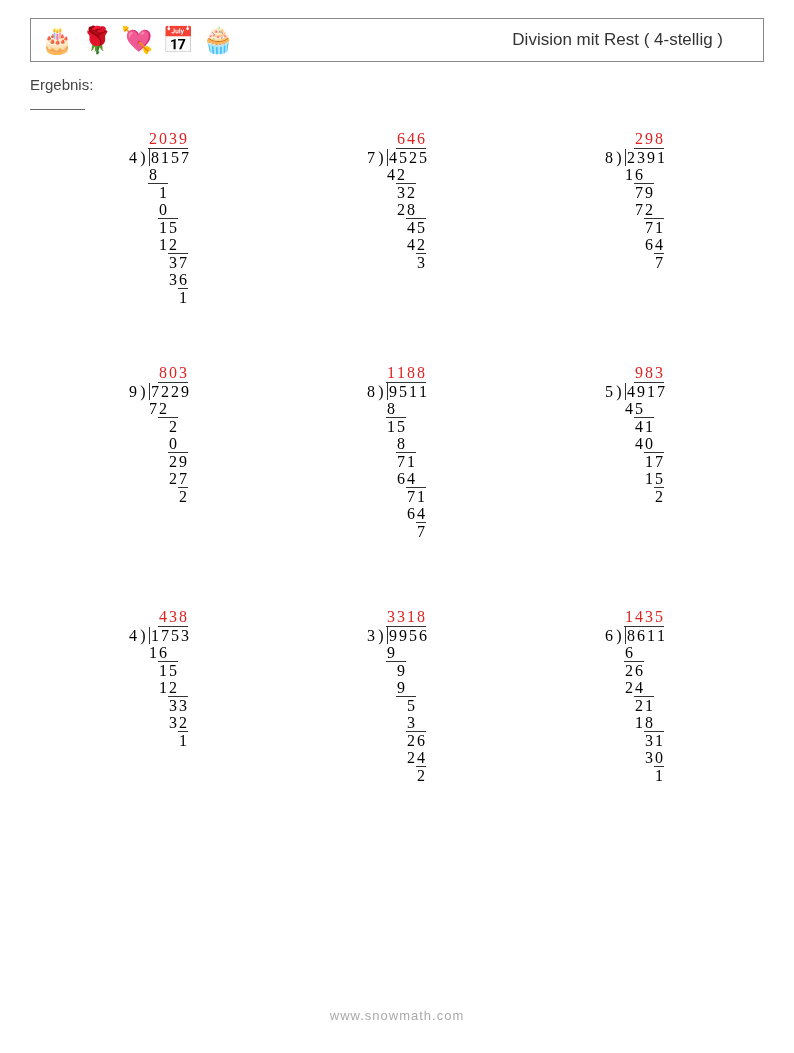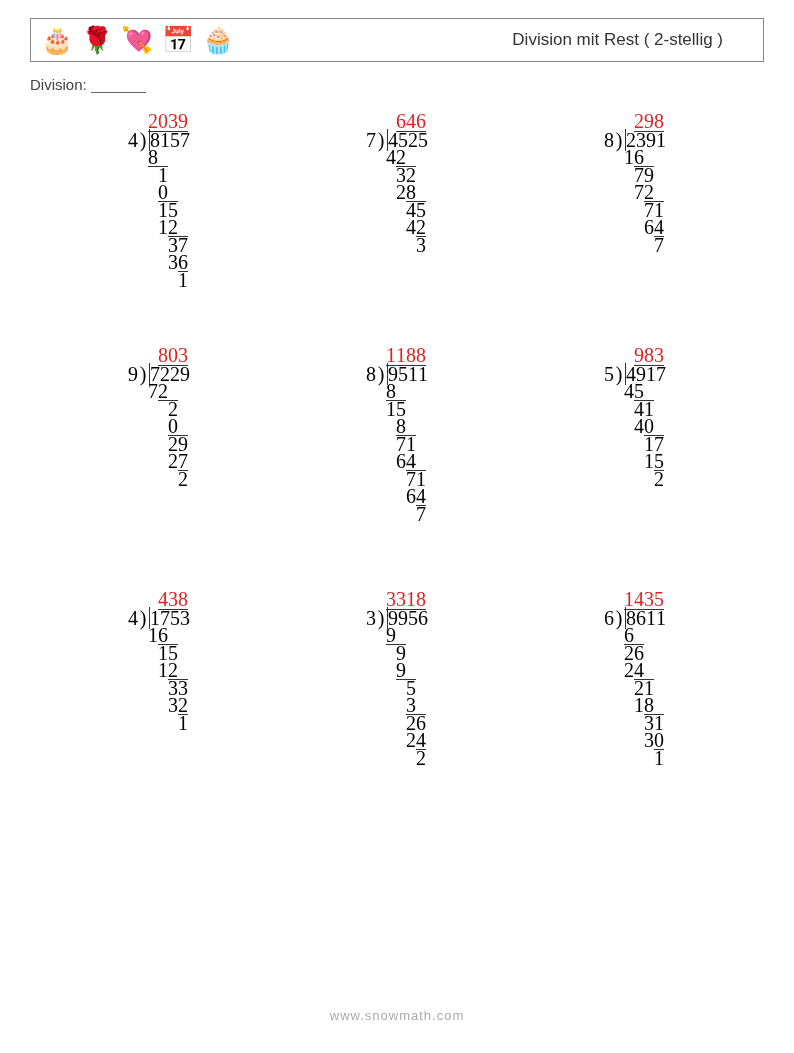--- a/index.html
+++ b/index.html
@@ -62,21 +62,21 @@
     grid-template-rows: 230px 240px 230px;
     row-gap: 4px;
   }
   .problem {
     display: flex;
     justify-content: center;
     align-items: flex-start;
   }
   .ld {
     font-family: "Times New Roman", serif;
-    font-size: 20px;
+    font-size: 16px;
     line-height: 17px;
     display: inline-block;
     text-align: left;
   }
   .ld .row {
     white-space: nowrap;
   }
   .ld .ch {
     display: inline-block;
     width: 10px;
@@ -113,26 +113,26 @@
 <body>
 
 <div class="header-box">
   <div class="icons-row">
     <span class="icon">🎂</span>
     <span class="icon">🌹</span>
     <span class="icon">💘</span>
     <span class="icon">📅</span>
     <span class="icon">🧁</span>
   </div>
-  <div class="title">Division mit Rest ( 2-stellig )</div>
+  <div class="title">Division mit Rest ( 4-stellig )</div>
 </div>
 
 <div class="fields">
   <div class="ergebnis">
-    <span>Division:</span>
+    <span>Ergebnis:</span>
     <span class="blank b-erg"></span>
   </div>
 </div>
 
 <div class="problems" id="problems">
     <div class="problem">
       <div class="ld">
         <div class="row"><span class="pad" style="width:20px"></span><span class="quot" style="min-width:40px;text-align:right"><span class="ch">2</span><span class="ch">0</span><span class="ch">3</span><span class="ch">9</span></span></div>
         <div class="row"><span class="divr"><span class="ch">4</span><span class="ch">)</span></span><span><span class="ch">8</span><span class="ch">1</span><span class="ch">5</span><span class="ch">7</span></span></div>
         <div class="row"><span class="pad" style="width:20px"></span><span style="display:inline-block;min-width:10px;text-align:right"><span class="ch">8</span></span></div>

